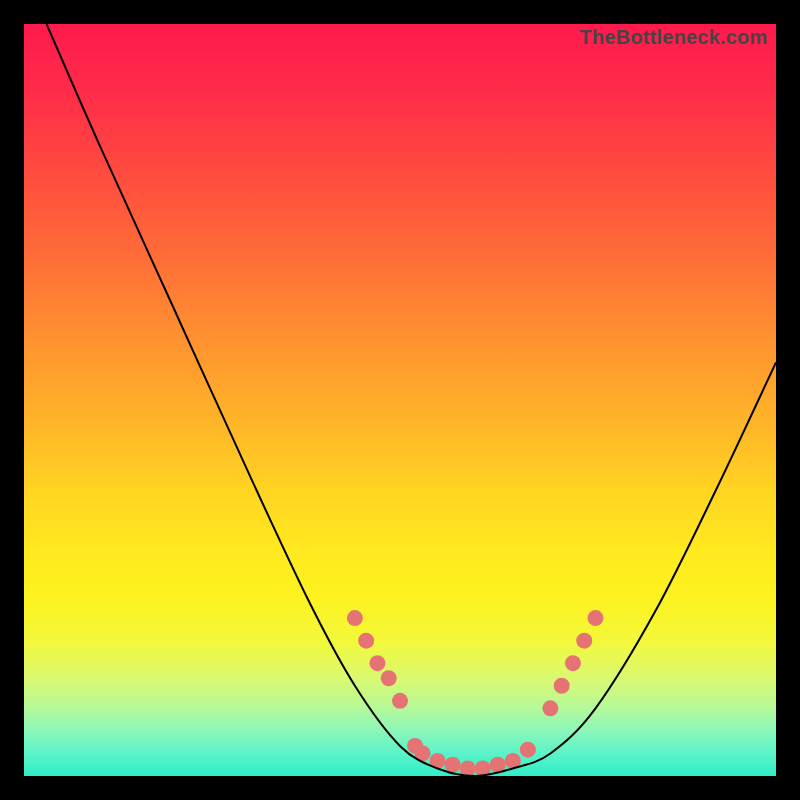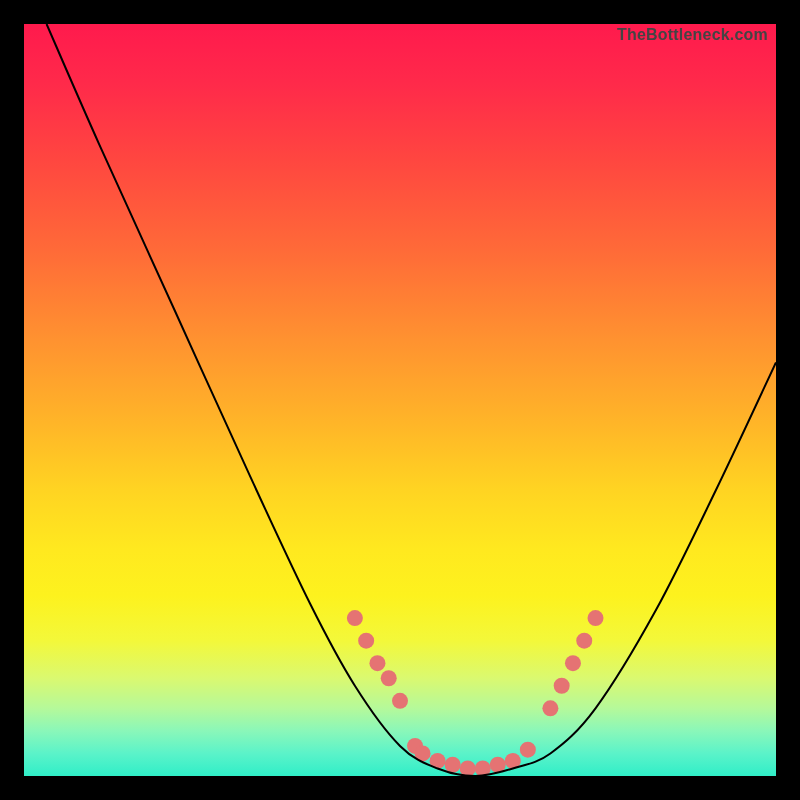--- a/index.html
+++ b/index.html
@@ -38,21 +38,21 @@
       #b5f99a 91%,
       #8af7b9 94%,
       #5bf3c9 97%,
       #30eec8 100%);
   }
   .watermark {
     position: absolute;
     top: 2px;
     right: 8px;
     color: #444;
-    font-size: 16px;
+    font-size: 20px;
     font-weight: 600;
     letter-spacing: 0.2px;
     pointer-events: none;
   }
   svg.curve-layer {
     position: absolute;
     left: 0;
     top: 0;
     width: 752px;
     height: 752px;

